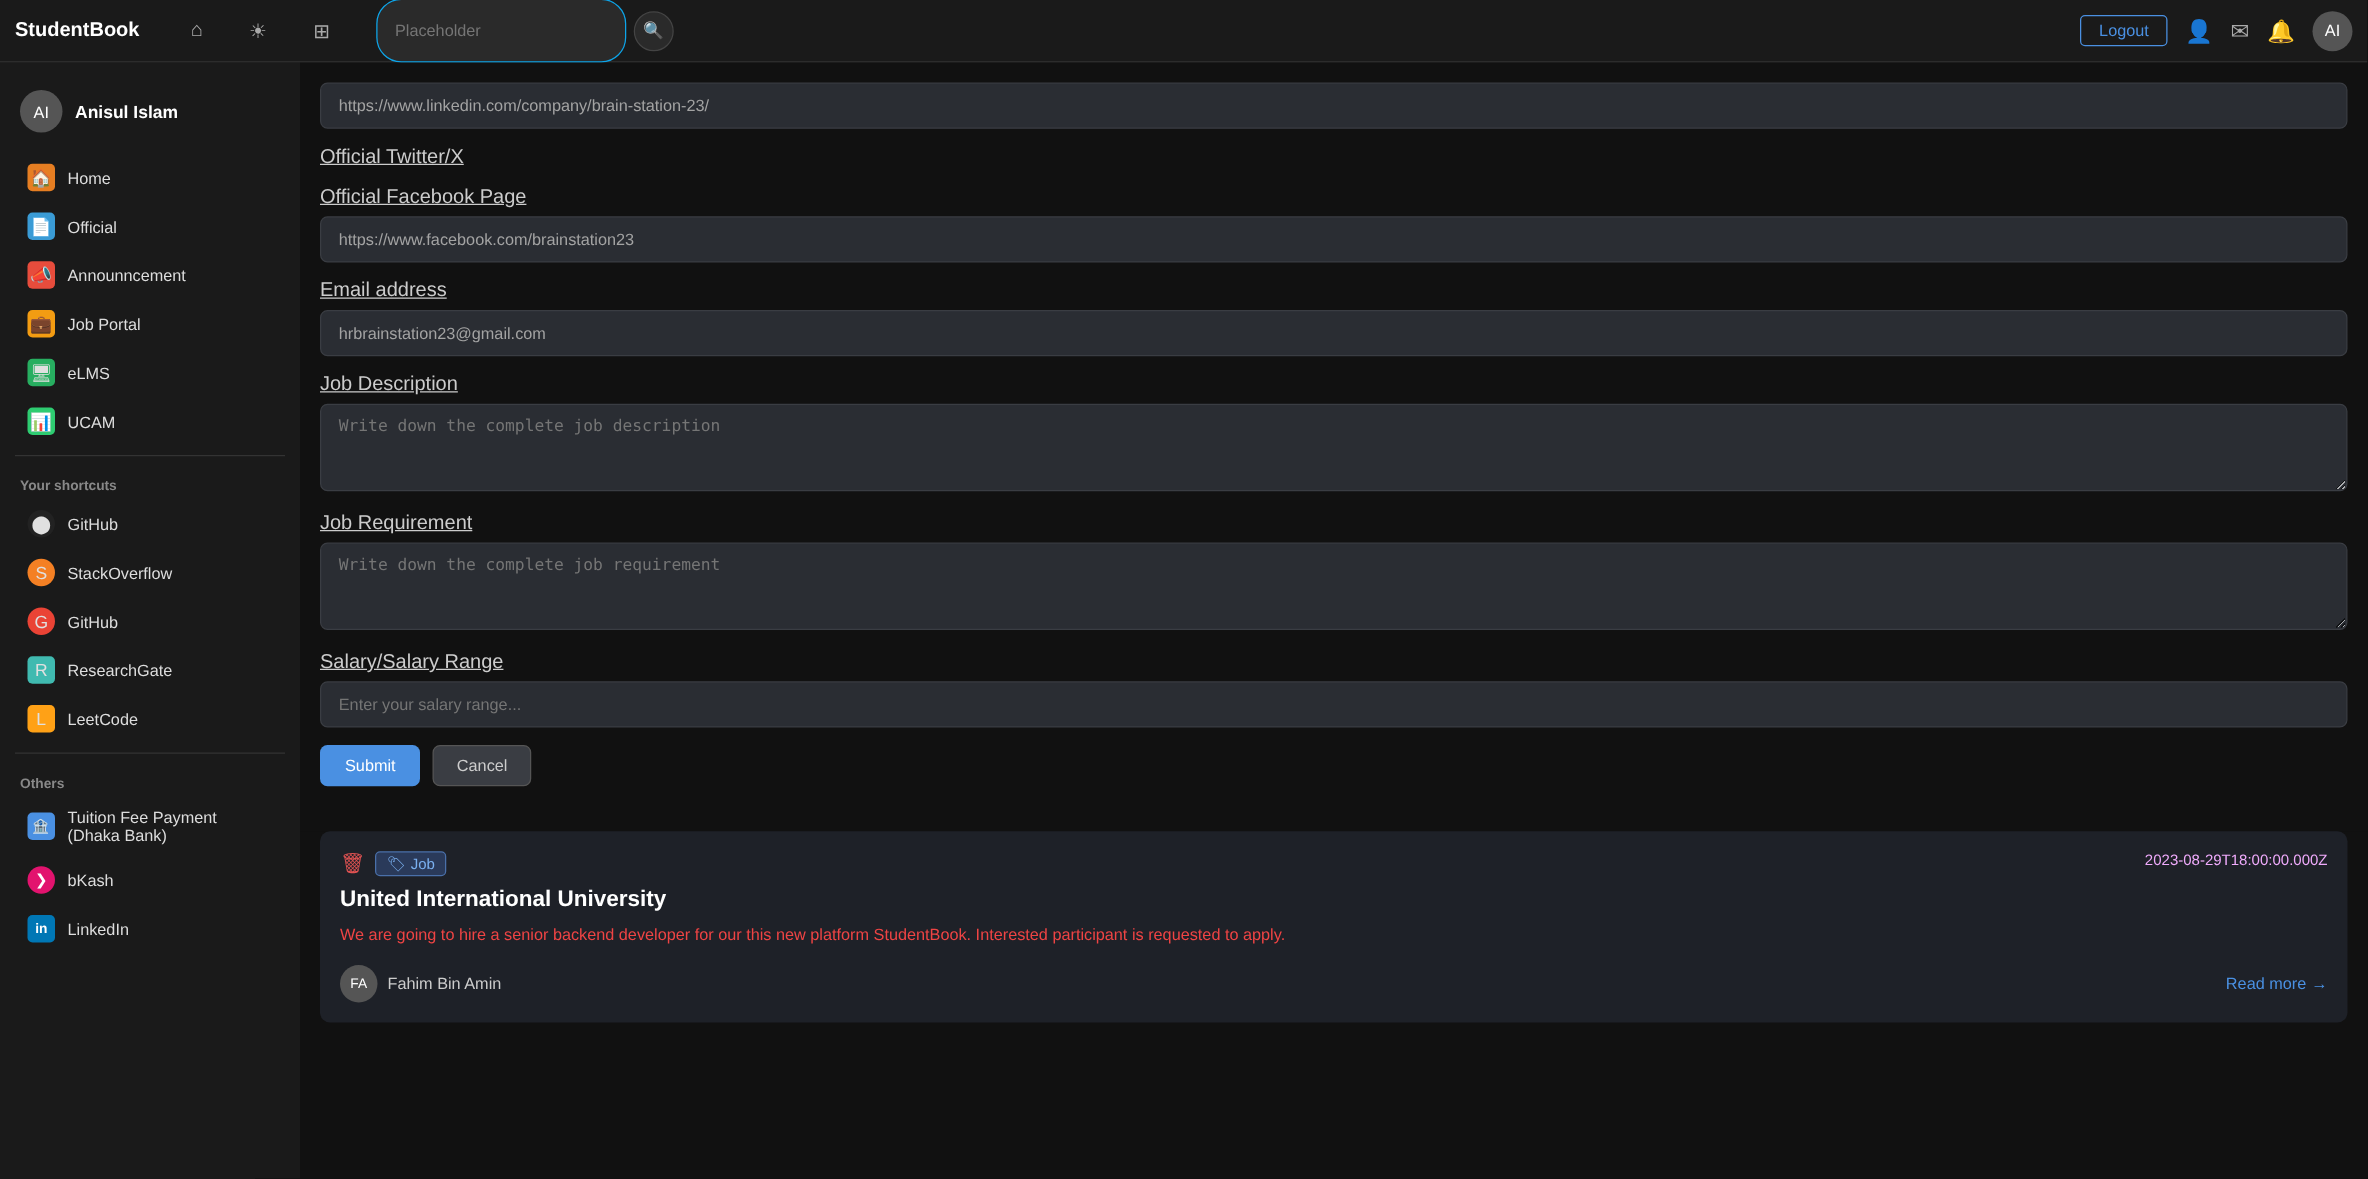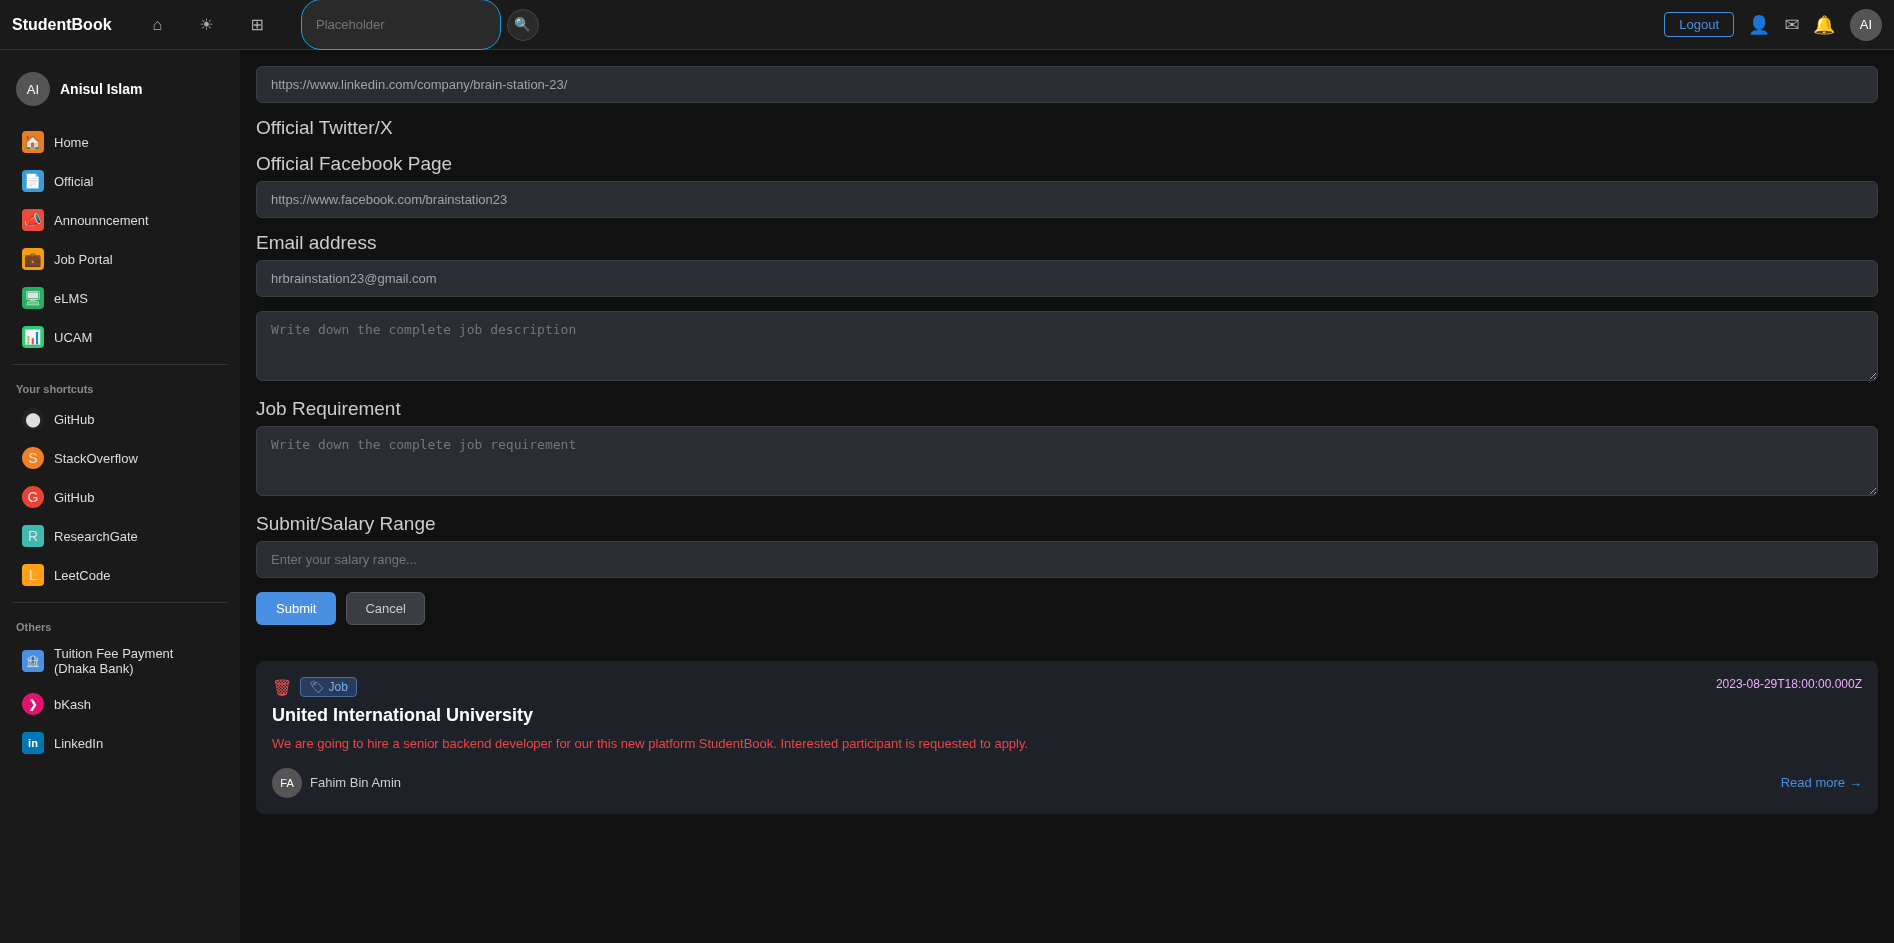--- a/index.html
+++ b/index.html
@@ -170,24 +170,25 @@
 
     .form-section {
       padding: 0 16px 16px;
       background: #111;
     }
 
     .form-group {
       margin-bottom: 14px;
     }
     .form-label {
-      font-size: 19px;
+      font-size: 16px;
       color: #ccc;
       margin-bottom: 6px;
       display: block;
+      text-decoration: underline;
     }
     .form-input {
       width: 100%;
       background: #2a2d33;
       border: 1px solid #3a3d43;
       border-radius: 6px;
       padding: 10px 14px;
       color: #a3a3a3;
       font-size: 13px;
     }
@@ -429,30 +430,31 @@
         <label class="form-label">Official Facebook Page</label>
         <input class="form-input" type="text" value="https://www.facebook.com/brainstation23" style="">
       </div>
 
       <div class="form-group">
         <label class="form-label">Email address</label>
         <input class="form-input" type="text" value="hrbrainstation23@gmail.com" style="">
       </div>
 
       <div class="form-group">
+        <label class="form-label">Job Description</label>
         <textarea class="form-textarea" placeholder="Write down the complete job description" style=""></textarea>
       </div>
 
       <div class="form-group">
         <label class="form-label">Job Requirement</label>
         <textarea class="form-textarea" placeholder="Write down the complete job requirement" style=""></textarea>
       </div>
 
       <div class="form-group">
-        <label class="form-label">Submit/Salary Range</label>
+        <label class="form-label">Salary/Salary Range</label>
         <input class="form-input" type="text" placeholder="Enter your salary range..." style="">
       </div>
 
       <div class="form-actions">
         <button class="btn-submit">Submit</button>
         <button class="btn-cancel">Cancel</button>
       </div>
 
     </div>
 

